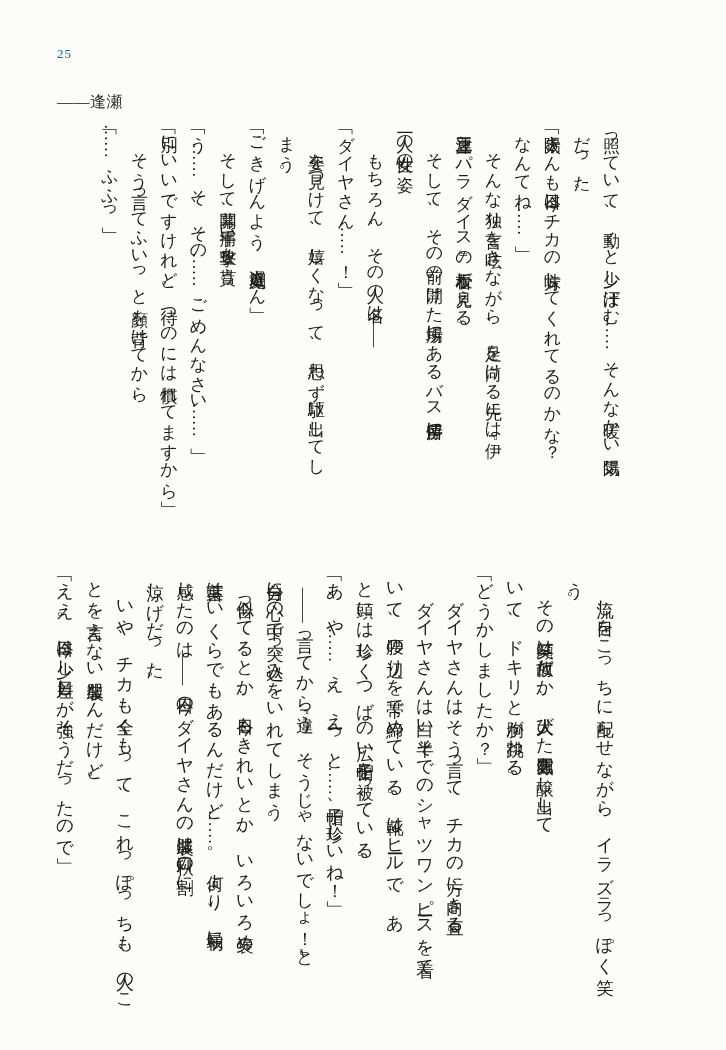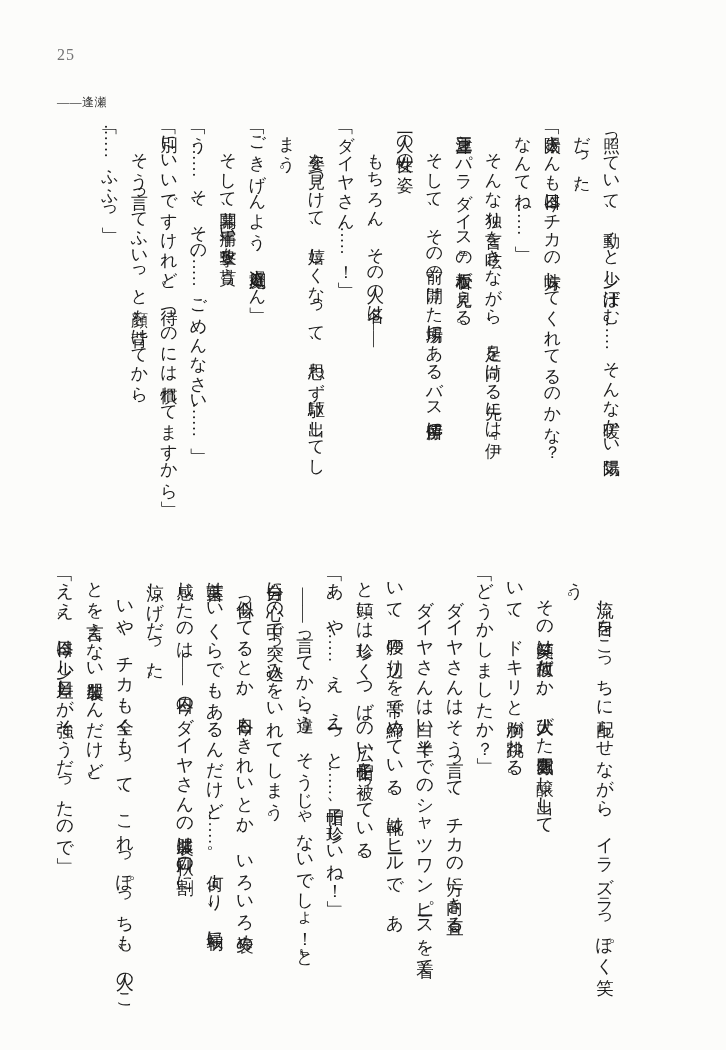--- a/index.html
+++ b/index.html
@@ -15,27 +15,27 @@
     background: #fcfcfa;
     color: #1e1e1e;
     overflow: hidden;
   }
   .page-header {
     position: absolute;
     left: 57px;
     top: 46px;
   }
   .page-number {
-    font-size: 16px;
-    color: #737373;
+    font-size: 13px;
+    color: #0369a1;
     letter-spacing: 1px;
   }
   .chapter-marker {
     margin-top: 30px;
-    font-size: 12px;
+    font-size: 16px;
     color: #2a2a2a;
     letter-spacing: 0.5px;
     white-space: nowrap;
   }
   .vtext {
     position: absolute;
     writing-mode: vertical-rl;
     text-orientation: mixed;
     color: #1c1c1c;
     white-space: nowrap;

